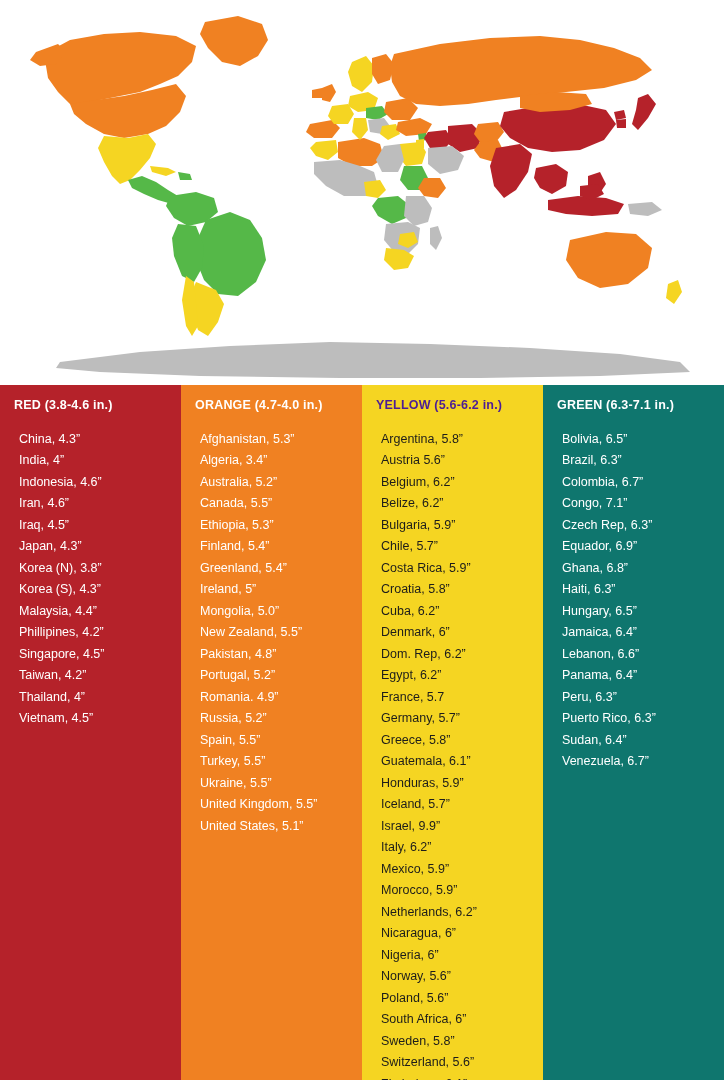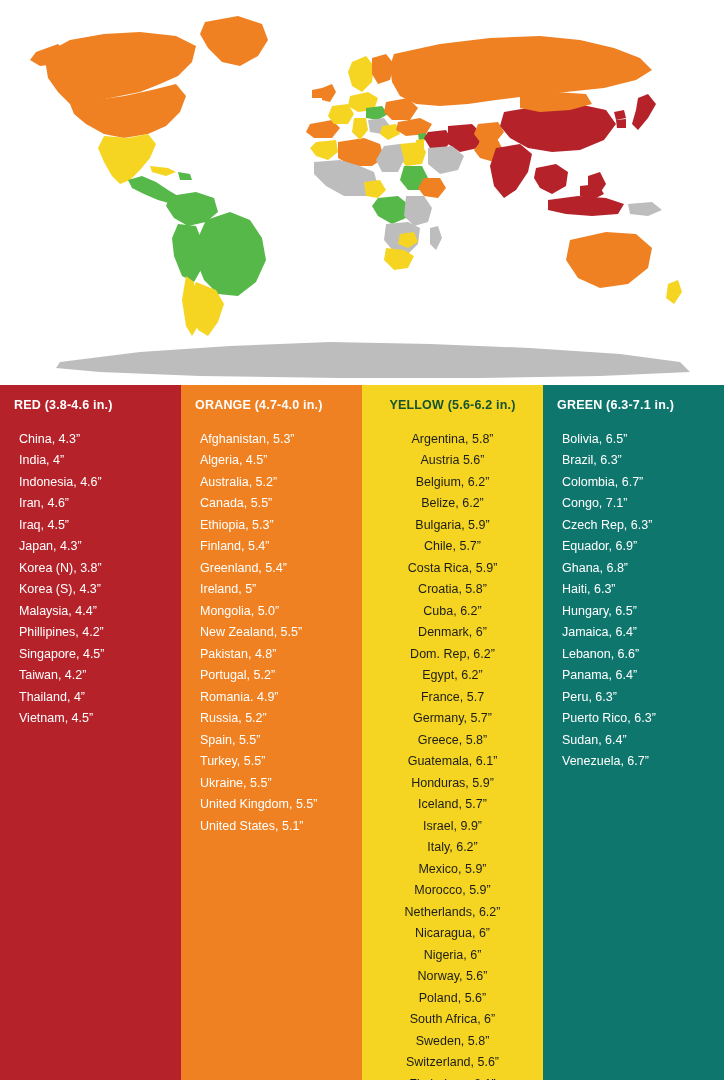--- a/index.html
+++ b/index.html
@@ -51,36 +51,36 @@
   .legend-title {
     font-size: 12.5px;
     font-weight: bold;
     letter-spacing: 0.2px;
     margin: 0 0 16px 0;
     line-height: 1.1;
   }
   .legend-col.red .legend-title,
   .legend-col.orange .legend-title,
   .legend-col.green .legend-title { color: #ffffff; }
-  .legend-col.yellow .legend-title { color: #14532d; text-align: center; }
+  .legend-col.yellow .legend-title { color: #4c1d95; }
 
   .legend-list {
     list-style: none;
     margin: 5px;
     padding: 0;
   }
   .legend-list li {
     font-size: 12.5px;
     line-height: 21.5px;
     white-space: nowrap;
   }
   .legend-col.red .legend-list li,
   .legend-col.orange .legend-list li,
   .legend-col.green .legend-list li { color: #ffffff; }
-  .legend-col.yellow .legend-list li { color: #1d1d1b; text-align: center; }
+  .legend-col.yellow .legend-list li { color: #1d1d1b; }
 </style>
 </head>
 <body>
 
 <div id="map-section">
   <svg id="map-svg" viewBox="0 0 724 385" xmlns="http://www.w3.org/2000/svg">
     <rect x="0" y="0" width="724" height="385" fill="#ffffff"></rect>
 
     <g>
 
@@ -180,21 +180,21 @@
       <li>Taiwan, 4.2”</li>
       <li>Thailand, 4”</li>
       <li>Vietnam, 4.5”</li>
     </ul>
   </div>
 
   <div class="legend-col orange">
     <div class="legend-title">ORANGE (4.7-4.0 in.)</div>
     <ul class="legend-list">
       <li>Afghanistan, 5.3”</li>
-      <li>Algeria, 4.5”</li>
+      <li>Algeria, 3.4”</li>
       <li>Australia, 5.2”</li>
       <li>Canada, 5.5”</li>
       <li>Ethiopia, 5.3”</li>
       <li>Finland, 5.4”</li>
       <li>Greenland, 5.4”</li>
       <li>Ireland, 5”</li>
       <li>Mongolia, 5.0”</li>
       <li>New Zealand, 5.5”</li>
       <li>Pakistan, 4.8”</li>
       <li>Portugal, 5.2”</li>

